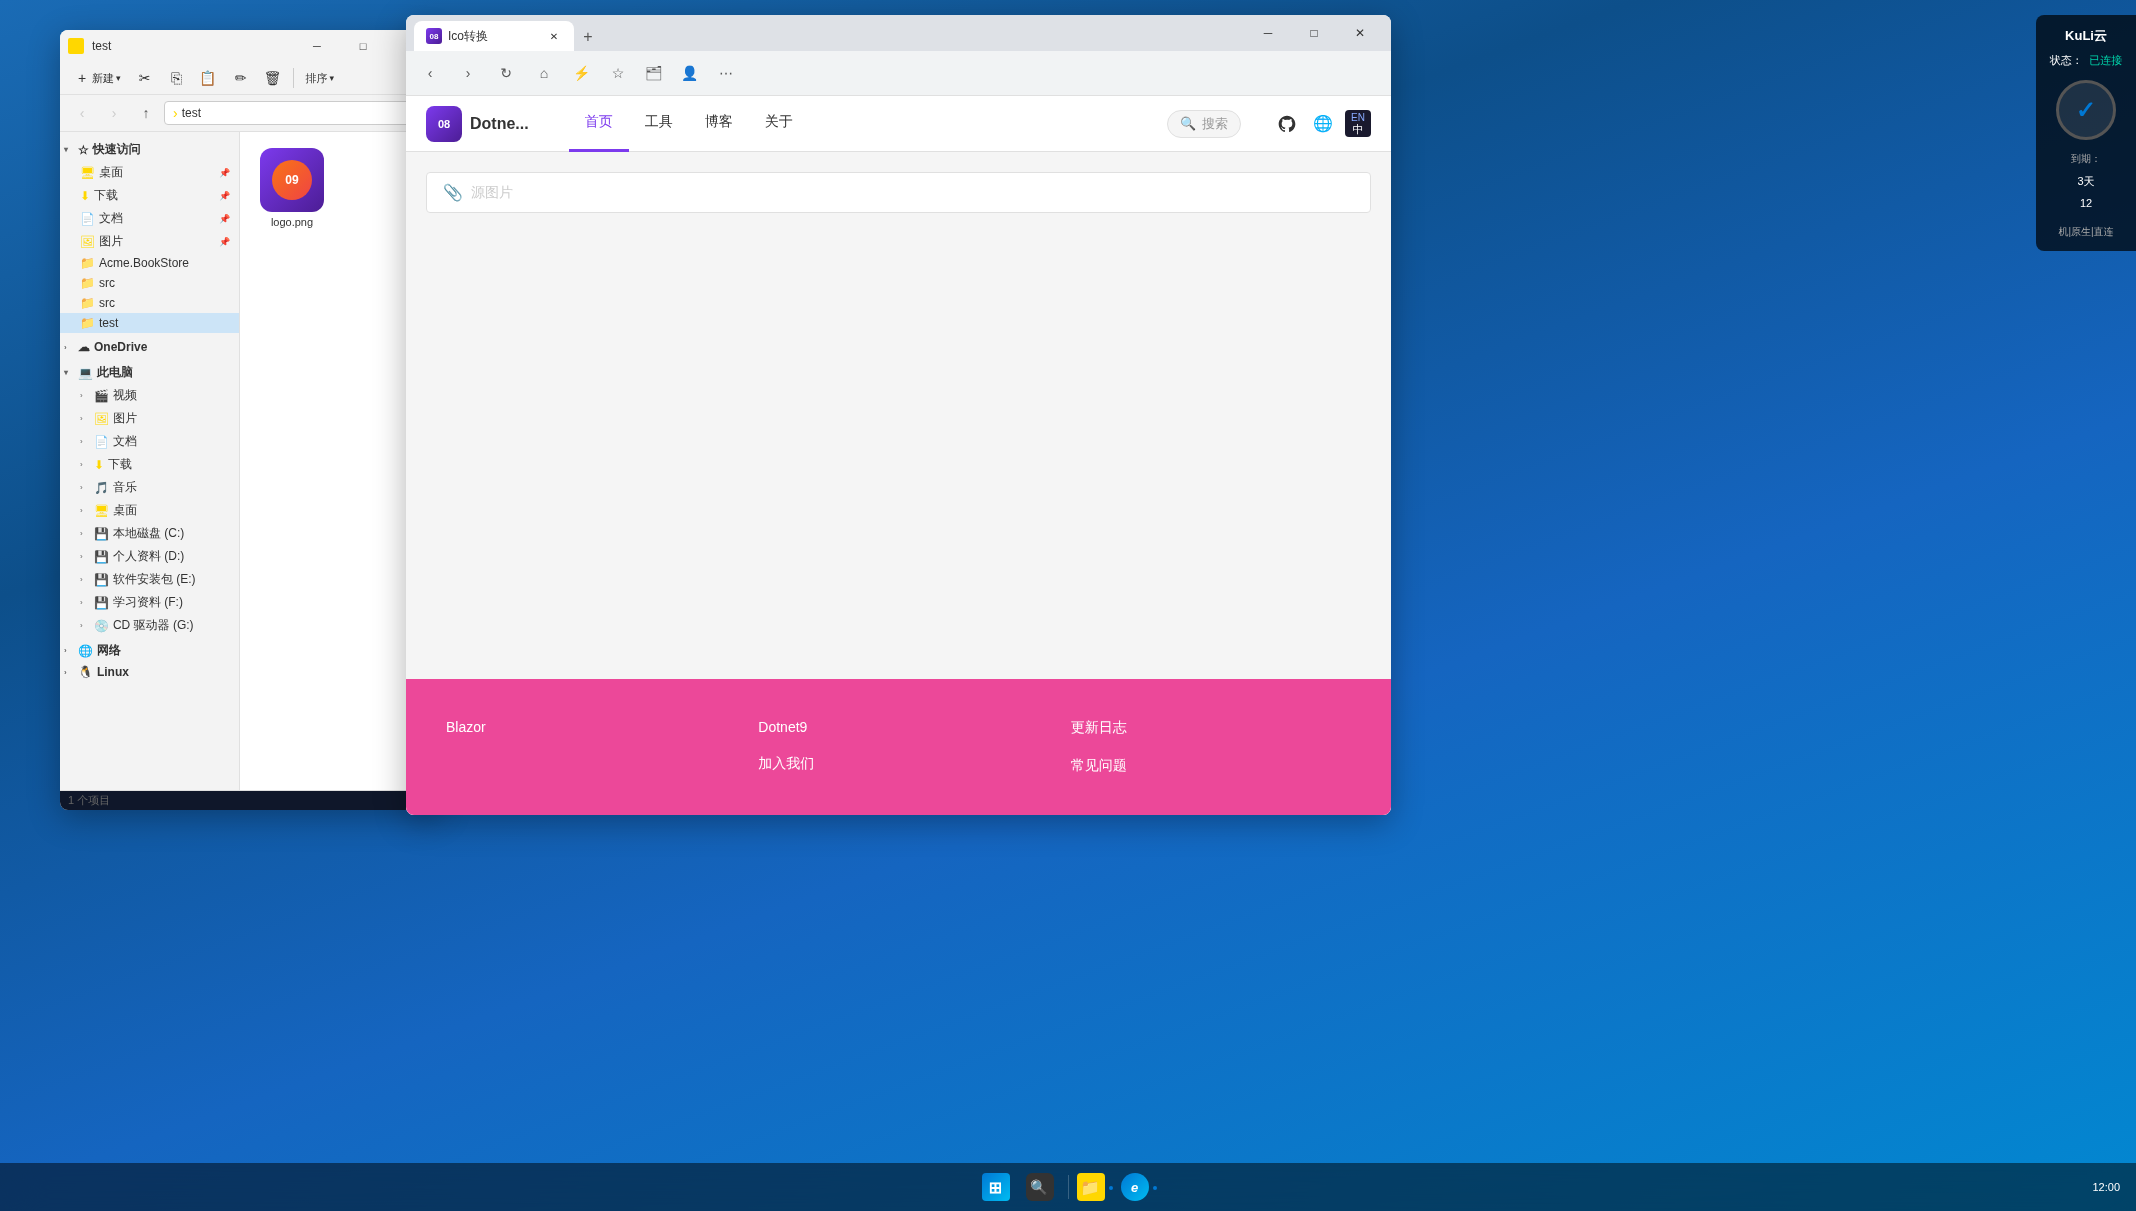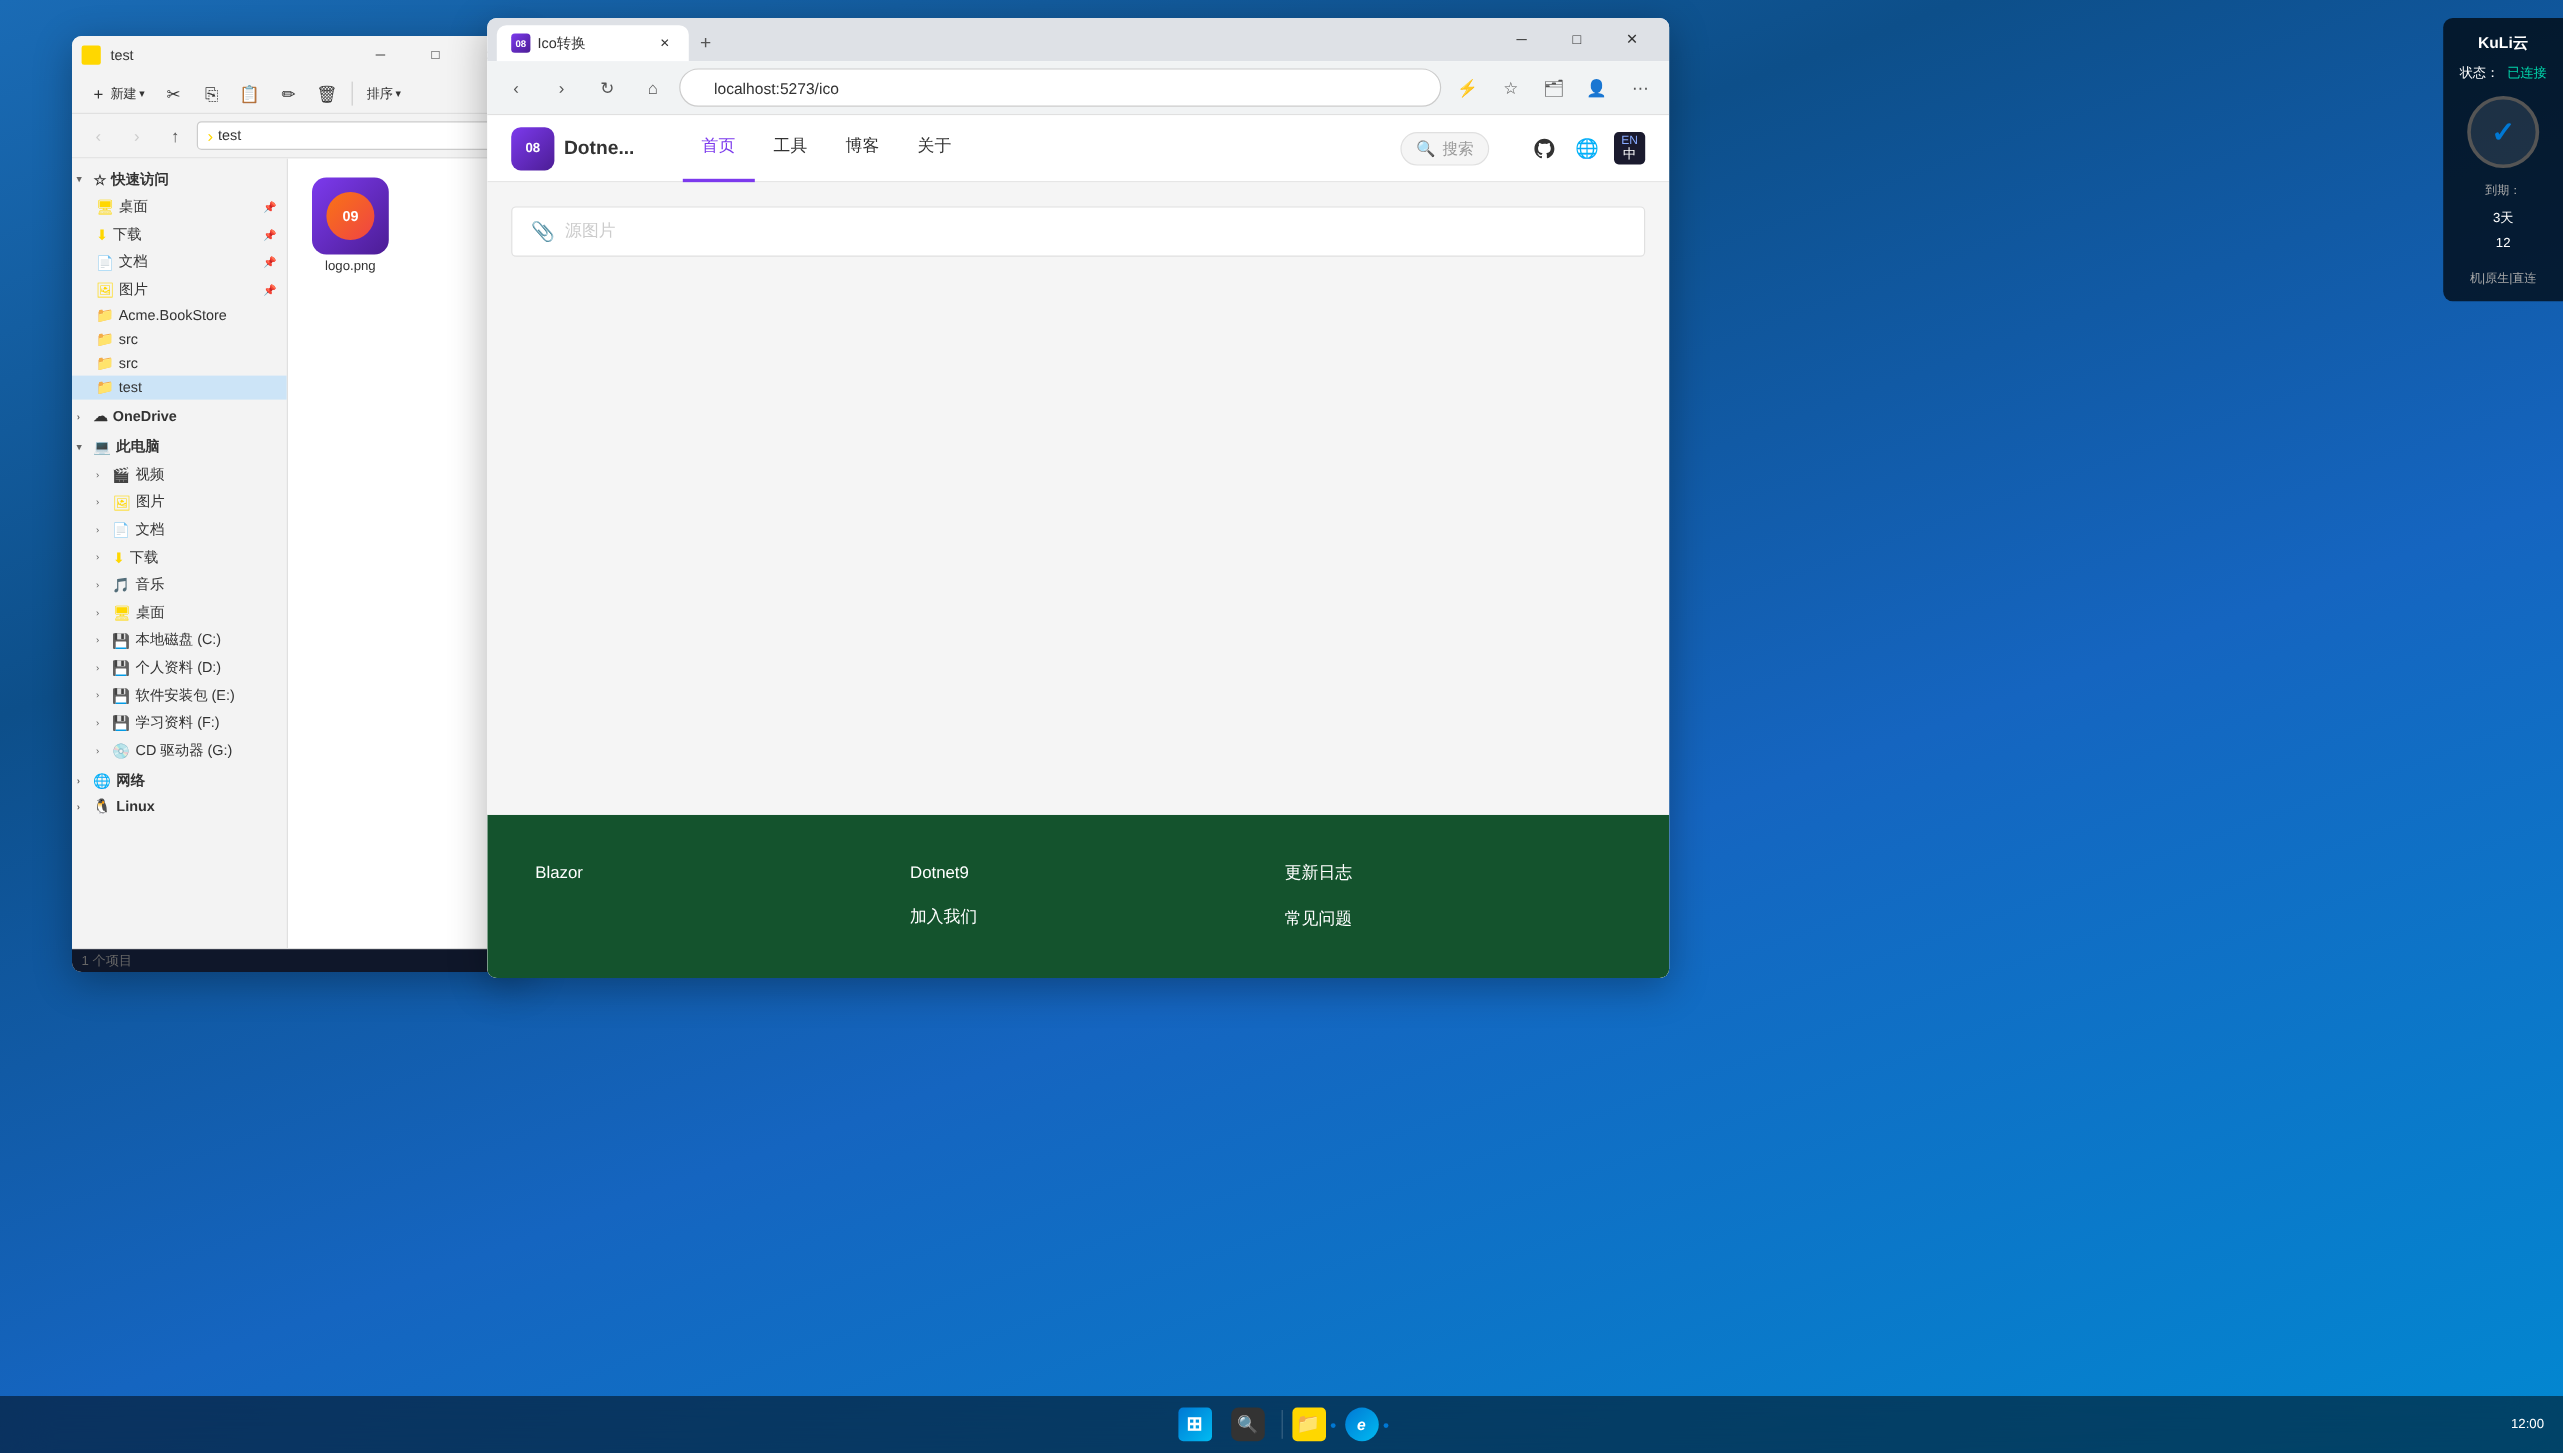--- a/index.html
+++ b/index.html
@@ -569,21 +569,21 @@
       gap: 8px;
       font-size: 14px;
       color: #ccc;
       cursor: pointer;
     }
 
     .upload-icon { font-size: 16px; color: #999; }
 
     
     .site-footer {
-      background: #14532d;
+      background: #ec4899;
       padding: 40px;
       display: grid;
       grid-template-columns: 1fr 1fr 1fr;
       gap: 32px;
     }
 
     .footer-col {
       display: flex;
       flex-direction: column;
       gap: 20px;
@@ -966,24 +966,20 @@
         <div class="win-btn">□</div>
         <div class="win-btn close-btn">✕</div>
       </div>
     </div>
 
     <div class="browser-navbar">
       <button class="browser-nav-btn">‹</button>
       <button class="browser-nav-btn">›</button>
       <button class="browser-nav-btn">↻</button>
       <button class="browser-nav-btn">⌂</button>
-      <div class="address-wrapper">
-        <span class="address-lock">🔒</span>
-        <input class="address-input" style="width: 100%; padding-left: 28px;" value="localhost:5273/ico">
-      </div>
       <div class="browser-right-btns">
         <button class="browser-icon-btn">⚡</button>
         <button class="browser-icon-btn">☆</button>
         <button class="browser-icon-btn">🗂</button>
         <button class="browser-icon-btn">👤</button>
         <button class="browser-icon-btn">⋯</button>
       </div>
     </div>
 
     <div class="website-content">

